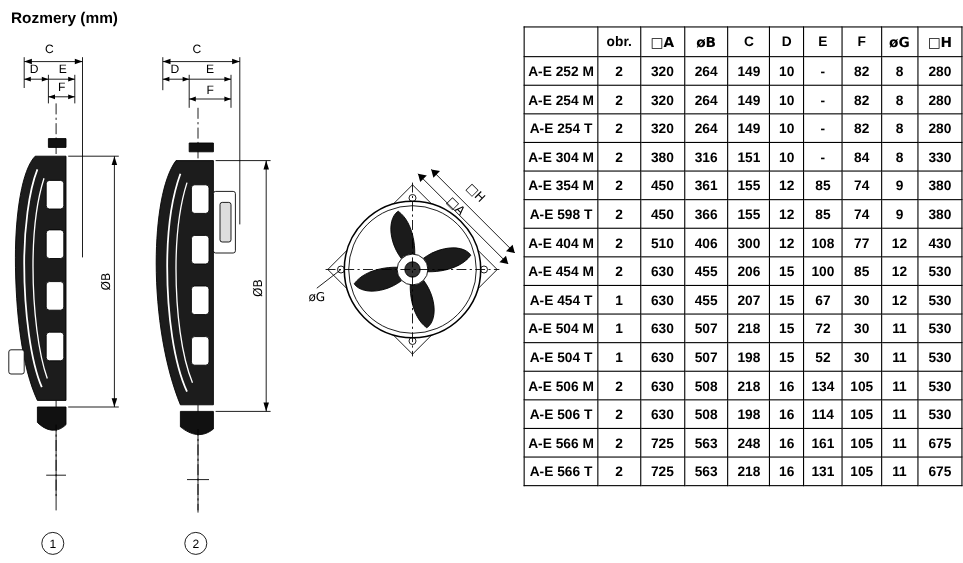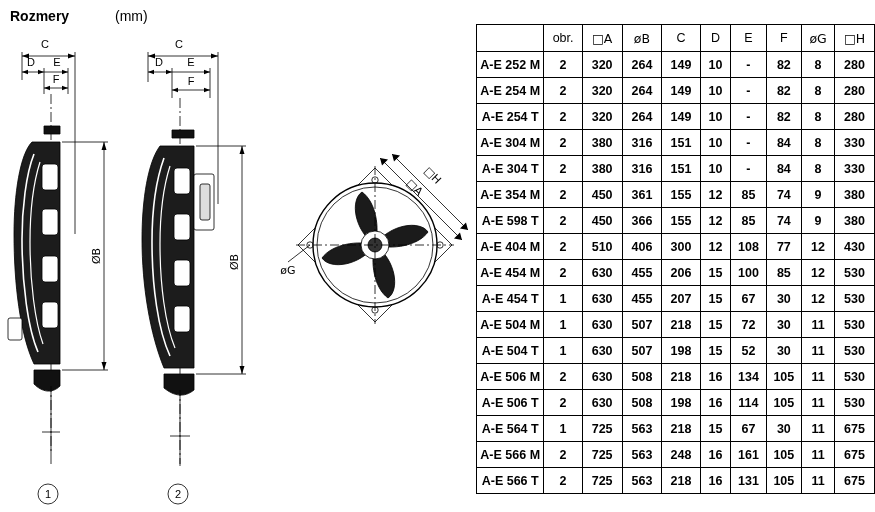--- a/index.html
+++ b/index.html
@@ -22,22 +22,21 @@
     left: 10px;
     top: 8px;
     font-size: 14px;
     white-space: nowrap;
   }
   #title .strong {
     font-weight: bold;
     margin-top: 46px;
   }
   #title .light {
-    font-weight: normal;
-    margin-left: 42px;
+    font-weight: bold;
   }
 
   
   .drawing {
     position: absolute;
   }
   .drawing svg { display: block; }
 
   
   #spec-table-wrap {
@@ -53,21 +52,21 @@
     border: 1px solid #000000;
     text-align: center;
     vertical-align: middle;
     height: 25px;
     padding: 0 2px;
     font-weight: bold;
     background: #ffffff;
   }
   table.spec th {
     height: 26px;
-    font-weight: normal;
+    font-weight: bold;
   }
   table.spec td.model {
     width: 78px;
     text-align: center;
   }
   table.spec th.model-h {
     width: 78px;
   }
   table.spec .c-obr { width: 38px; }
   table.spec .c-a   { width: 40px; }
@@ -308,32 +307,20 @@
           <td class="c-a">380</td>
           <td class="c-b">316</td>
           <td class="c-c">151</td>
           <td class="c-d">10</td>
           <td class="c-e">-</td>
           <td class="c-f">84</td>
           <td class="c-g">8</td>
           <td class="c-h">330</td>
         </tr>
         <tr>
-          <td class="model">A-E 304 T</td>
-          <td class="c-obr">2</td>
-          <td class="c-a">380</td>
-          <td class="c-b">316</td>
-          <td class="c-c">151</td>
-          <td class="c-d">10</td>
-          <td class="c-e">-</td>
-          <td class="c-f">84</td>
-          <td class="c-g">8</td>
-          <td class="c-h">330</td>
-        </tr>
-        <tr>
           <td class="model">A-E 354 M</td>
           <td class="c-obr">2</td>
           <td class="c-a">450</td>
           <td class="c-b">361</td>
           <td class="c-c">155</td>
           <td class="c-d">12</td>
           <td class="c-e">85</td>
           <td class="c-f">74</td>
           <td class="c-g">9</td>
           <td class="c-h">380</td>
@@ -428,32 +415,20 @@
           <td class="c-a">630</td>
           <td class="c-b">508</td>
           <td class="c-c">198</td>
           <td class="c-d">16</td>
           <td class="c-e">114</td>
           <td class="c-f">105</td>
           <td class="c-g">11</td>
           <td class="c-h">530</td>
         </tr>
         <tr>
-          <td class="model">A-E 564 T</td>
-          <td class="c-obr">1</td>
-          <td class="c-a">725</td>
-          <td class="c-b">563</td>
-          <td class="c-c">218</td>
-          <td class="c-d">15</td>
-          <td class="c-e">67</td>
-          <td class="c-f">30</td>
-          <td class="c-g">11</td>
-          <td class="c-h">675</td>
-        </tr>
-        <tr>
           <td class="model">A-E 566 M</td>
           <td class="c-obr">2</td>
           <td class="c-a">725</td>
           <td class="c-b">563</td>
           <td class="c-c">248</td>
           <td class="c-d">16</td>
           <td class="c-e">161</td>
           <td class="c-f">105</td>
           <td class="c-g">11</td>
           <td class="c-h">675</td>

